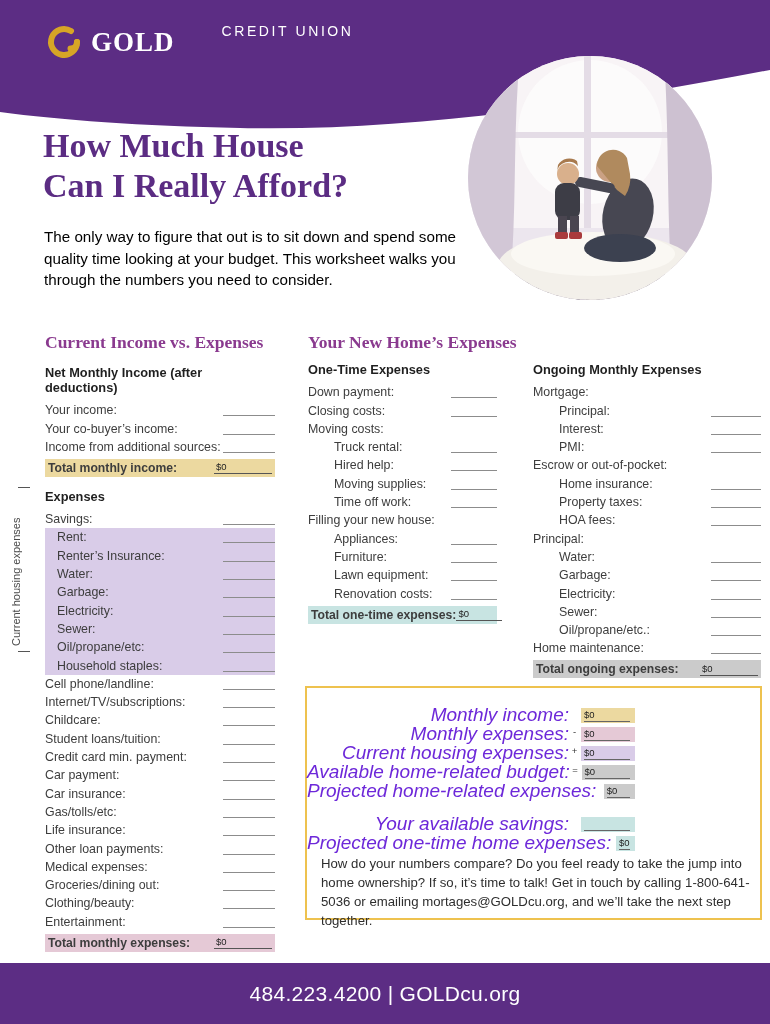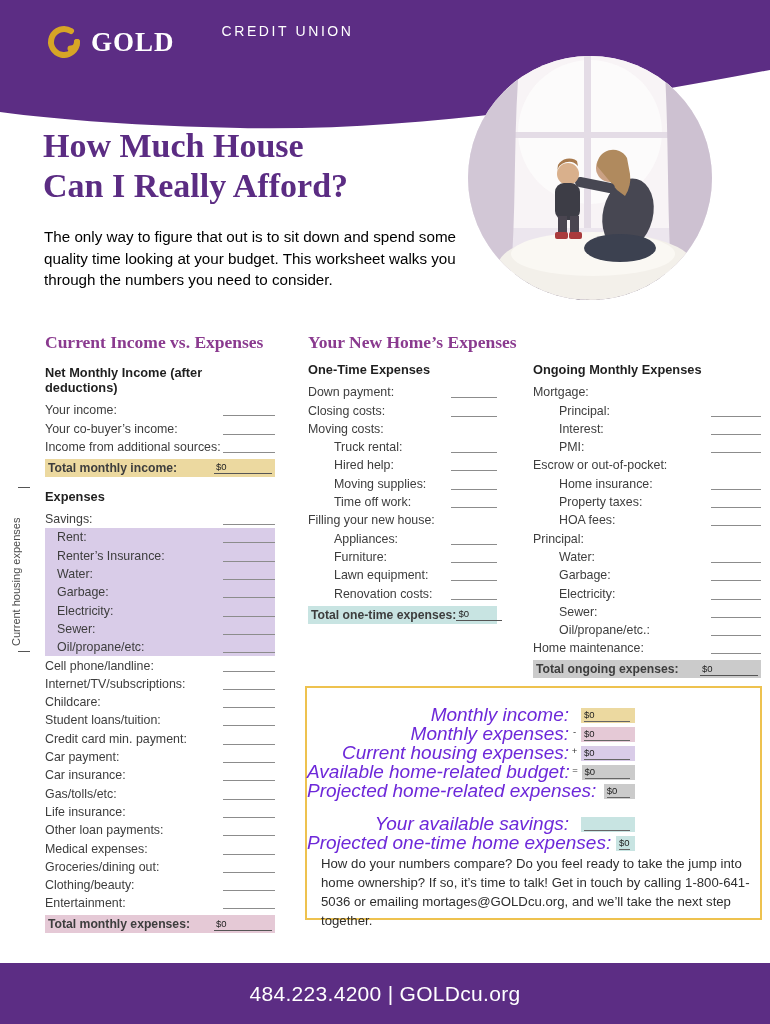--- a/index.html
+++ b/index.html
@@ -163,20 +163,24 @@
           <span class="w-line"></span>
         </div>
         <div class="w-row">
           <span class="w-label">Sewer:</span>
           <span class="w-line"></span>
         </div>
         <div class="w-row">
           <span class="w-label">Oil/propane/etc:</span>
           <span class="w-line"></span>
         </div>
+        <div class="w-row">
+          <span class="w-label">Household staples:</span>
+          <span class="w-line"></span>
+        </div>
       </div>
     <div>
         <div class="w-row">
           <span class="w-label">Cell phone/landline:</span>
           <span class="w-line"></span>
         </div>
         <div class="w-row">
           <span class="w-label">Internet/TV/subscriptions:</span>
           <span class="w-line"></span>
         </div>

